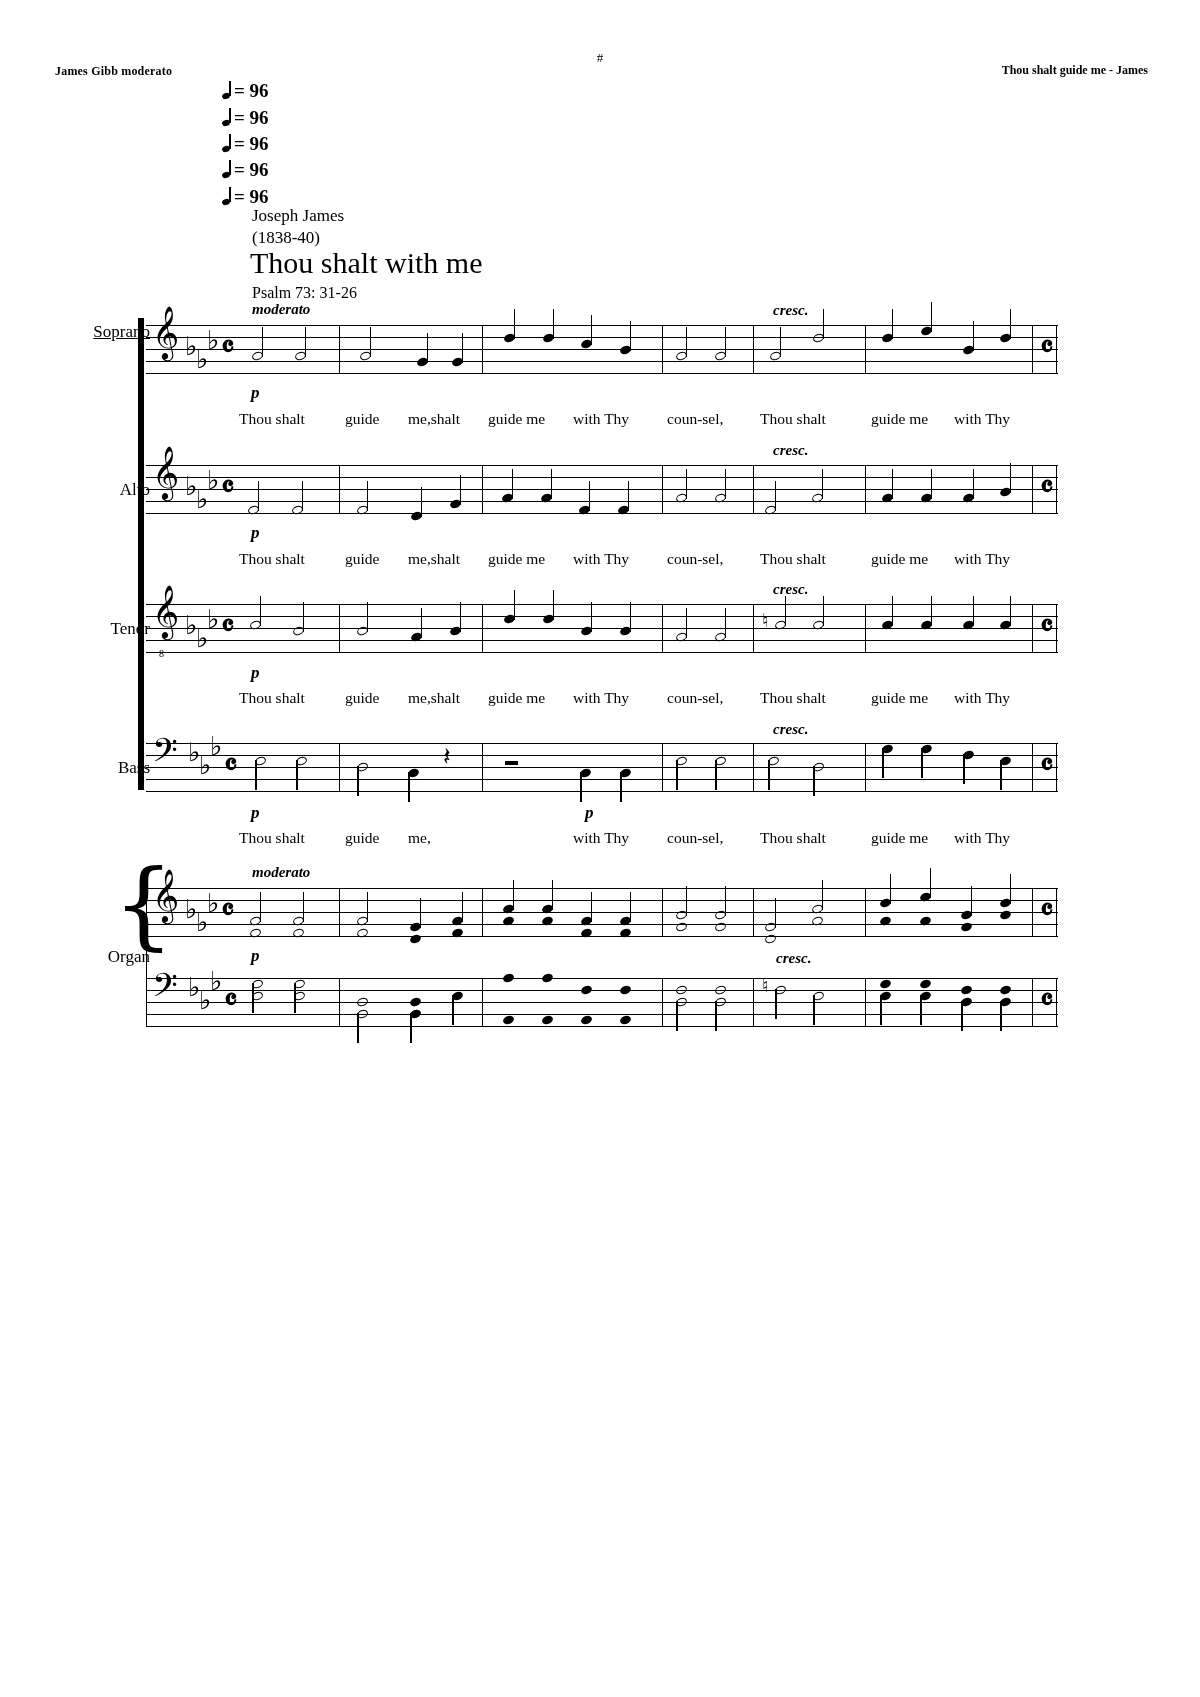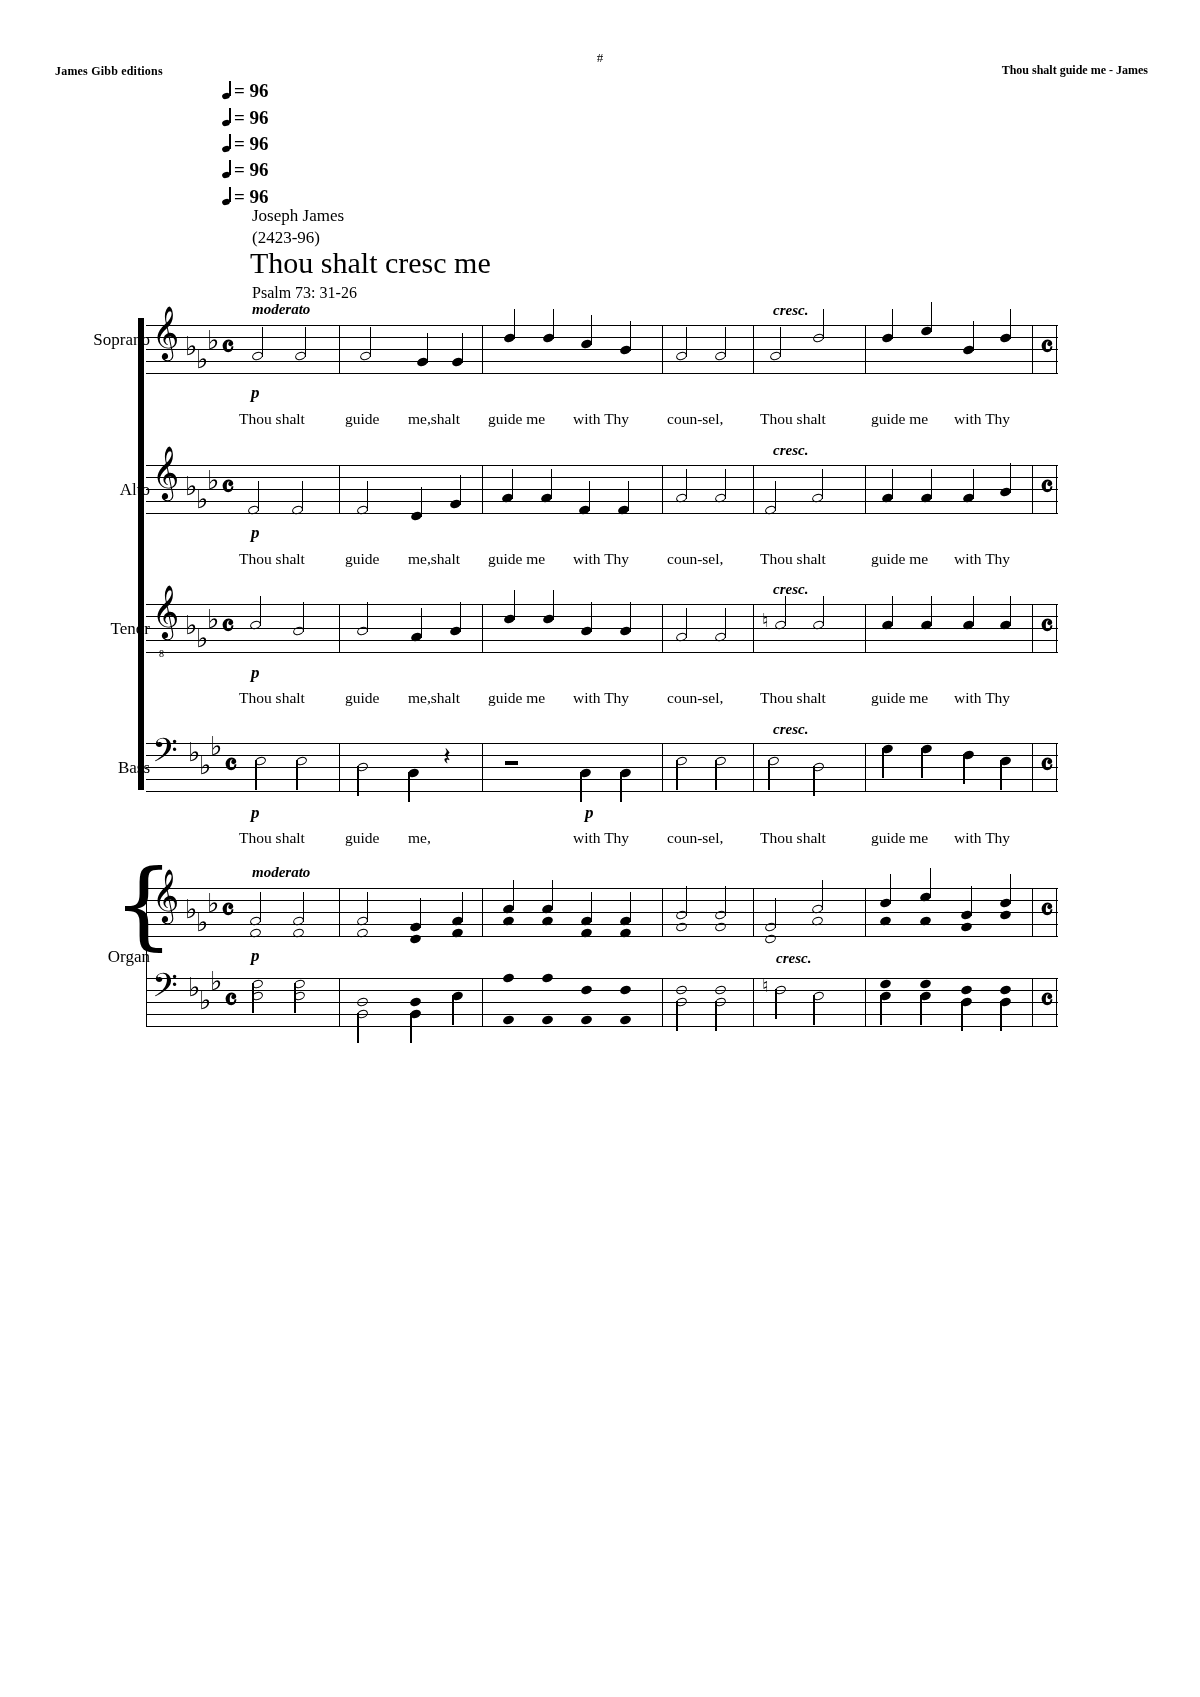--- a/index.html
+++ b/index.html
@@ -226,49 +226,49 @@
     font-size: 96px;
     font-family: "DejaVu Serif", serif;
     line-height: 1;
   }
 </style>
 </head>
 <body>
 
 <div class="page">
 
-  <div class="hdr-left">James Gibb editions</div>
+  <div class="hdr-left">James Gibb moderato</div>
   <div class="hdr-center">#</div>
   <div class="hdr-right">Thou shalt guide me - James</div>
 
   <div class="tempo" style="top:80px">
     <span class="notehead"></span><span>= 96</span>
   </div>
   <div class="tempo" style="top:107px">
     <span class="notehead"></span><span>= 96</span>
   </div>
   <div class="tempo" style="top:133px">
     <span class="notehead"></span><span>= 96</span>
   </div>
   <div class="tempo" style="top:159px">
     <span class="notehead"></span><span>= 96</span>
   </div>
   <div class="tempo" style="top:186px">
     <span class="notehead"></span><span>= 96</span>
   </div>
 
   <div class="composer" style="top:206px">Joseph James</div>
-  <div class="composer" style="top:228px">(2423-96)</div>
-  <div class="title">Thou shalt cresc me</div>
+  <div class="composer" style="top:228px">(1838-40)</div>
+  <div class="title">Thou shalt with me</div>
   <div class="subtitle">Psalm 73: 31-26</div>
 
   <div class="sysbar" style="left:138px; top:318px; width:5px; height:472px;"></div>
   <div class="sysbar" style="left:143px; top:318px; width:1.4px; height:472px;"></div>
 
-  <div class="partname" style="left:40px; top:330px;">Soprano</div>
+  <div class="partname" style="left:40px; top:322px;text-decoration:underline;">Soprano</div>
   <div class="expr" style="left:252px; top:301px;">moderato</div>
   <div class="expr" style="left:773px; top:302px;">cresc.</div>
 
   <div class="staff" style="top:325px;">
     <div class="line"></div>
     <div class="line"></div>
     <div class="line"></div>
     <div class="line"></div>
     <div class="line"></div>
   </div>

